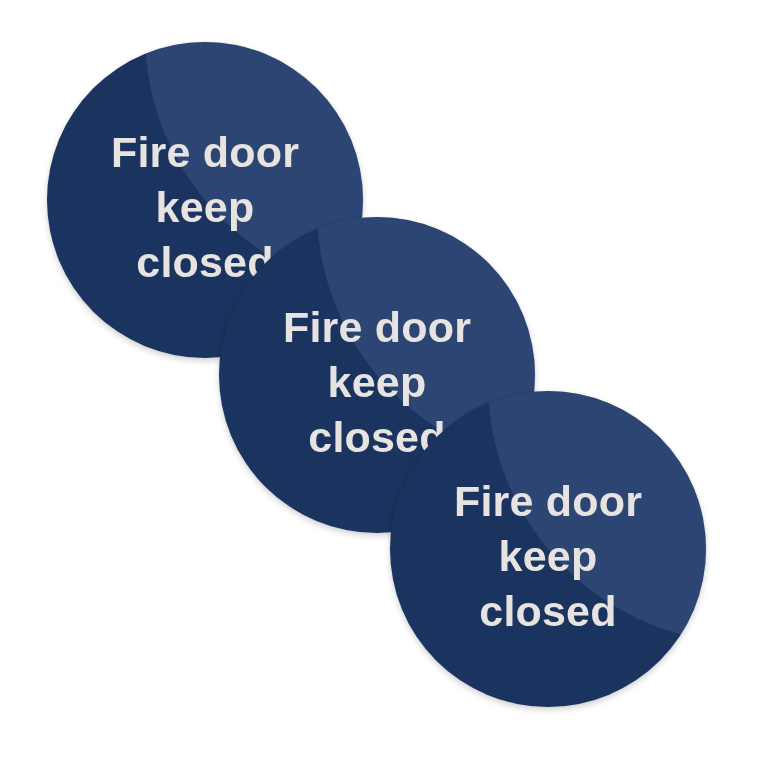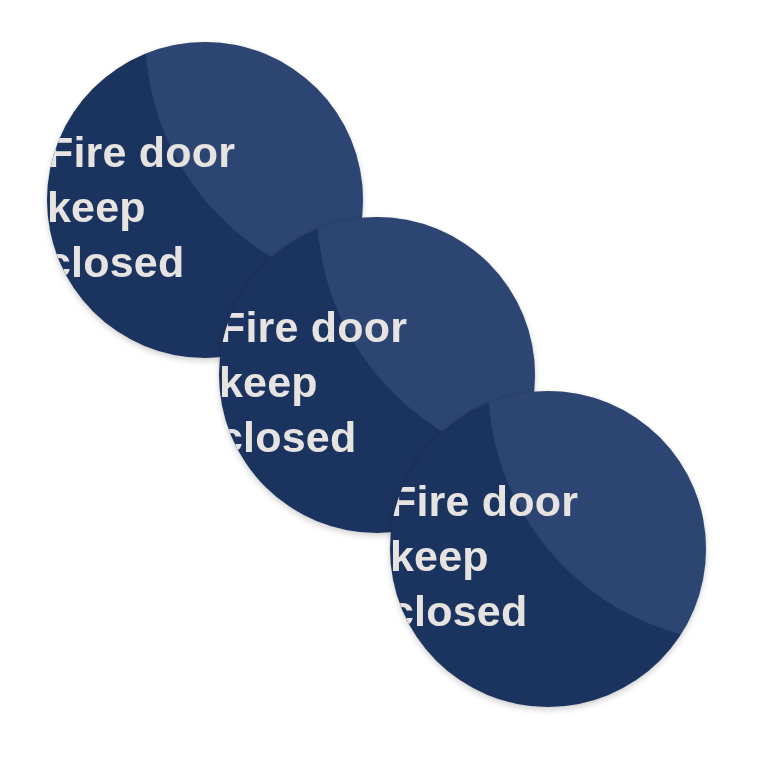--- a/index.html
+++ b/index.html
@@ -30,21 +30,21 @@
       width: 520px;
       height: 520px;
       border-radius: 50%;
       background: rgba(90, 120, 165, 0.28);
     }
     .sign-text {
       position: absolute;
       left: 0;
       top: 83px;
       width: 316px;
-      text-align: left;
+      text-align: center;
       font-family: "Liberation Sans", sans-serif;
       font-weight: bold;
       font-size: 43px;
       line-height: 55px;
       color: #e6e3e1;
       letter-spacing: 0.2px;
     }
     .sign-text span {
       display: block;
     }

